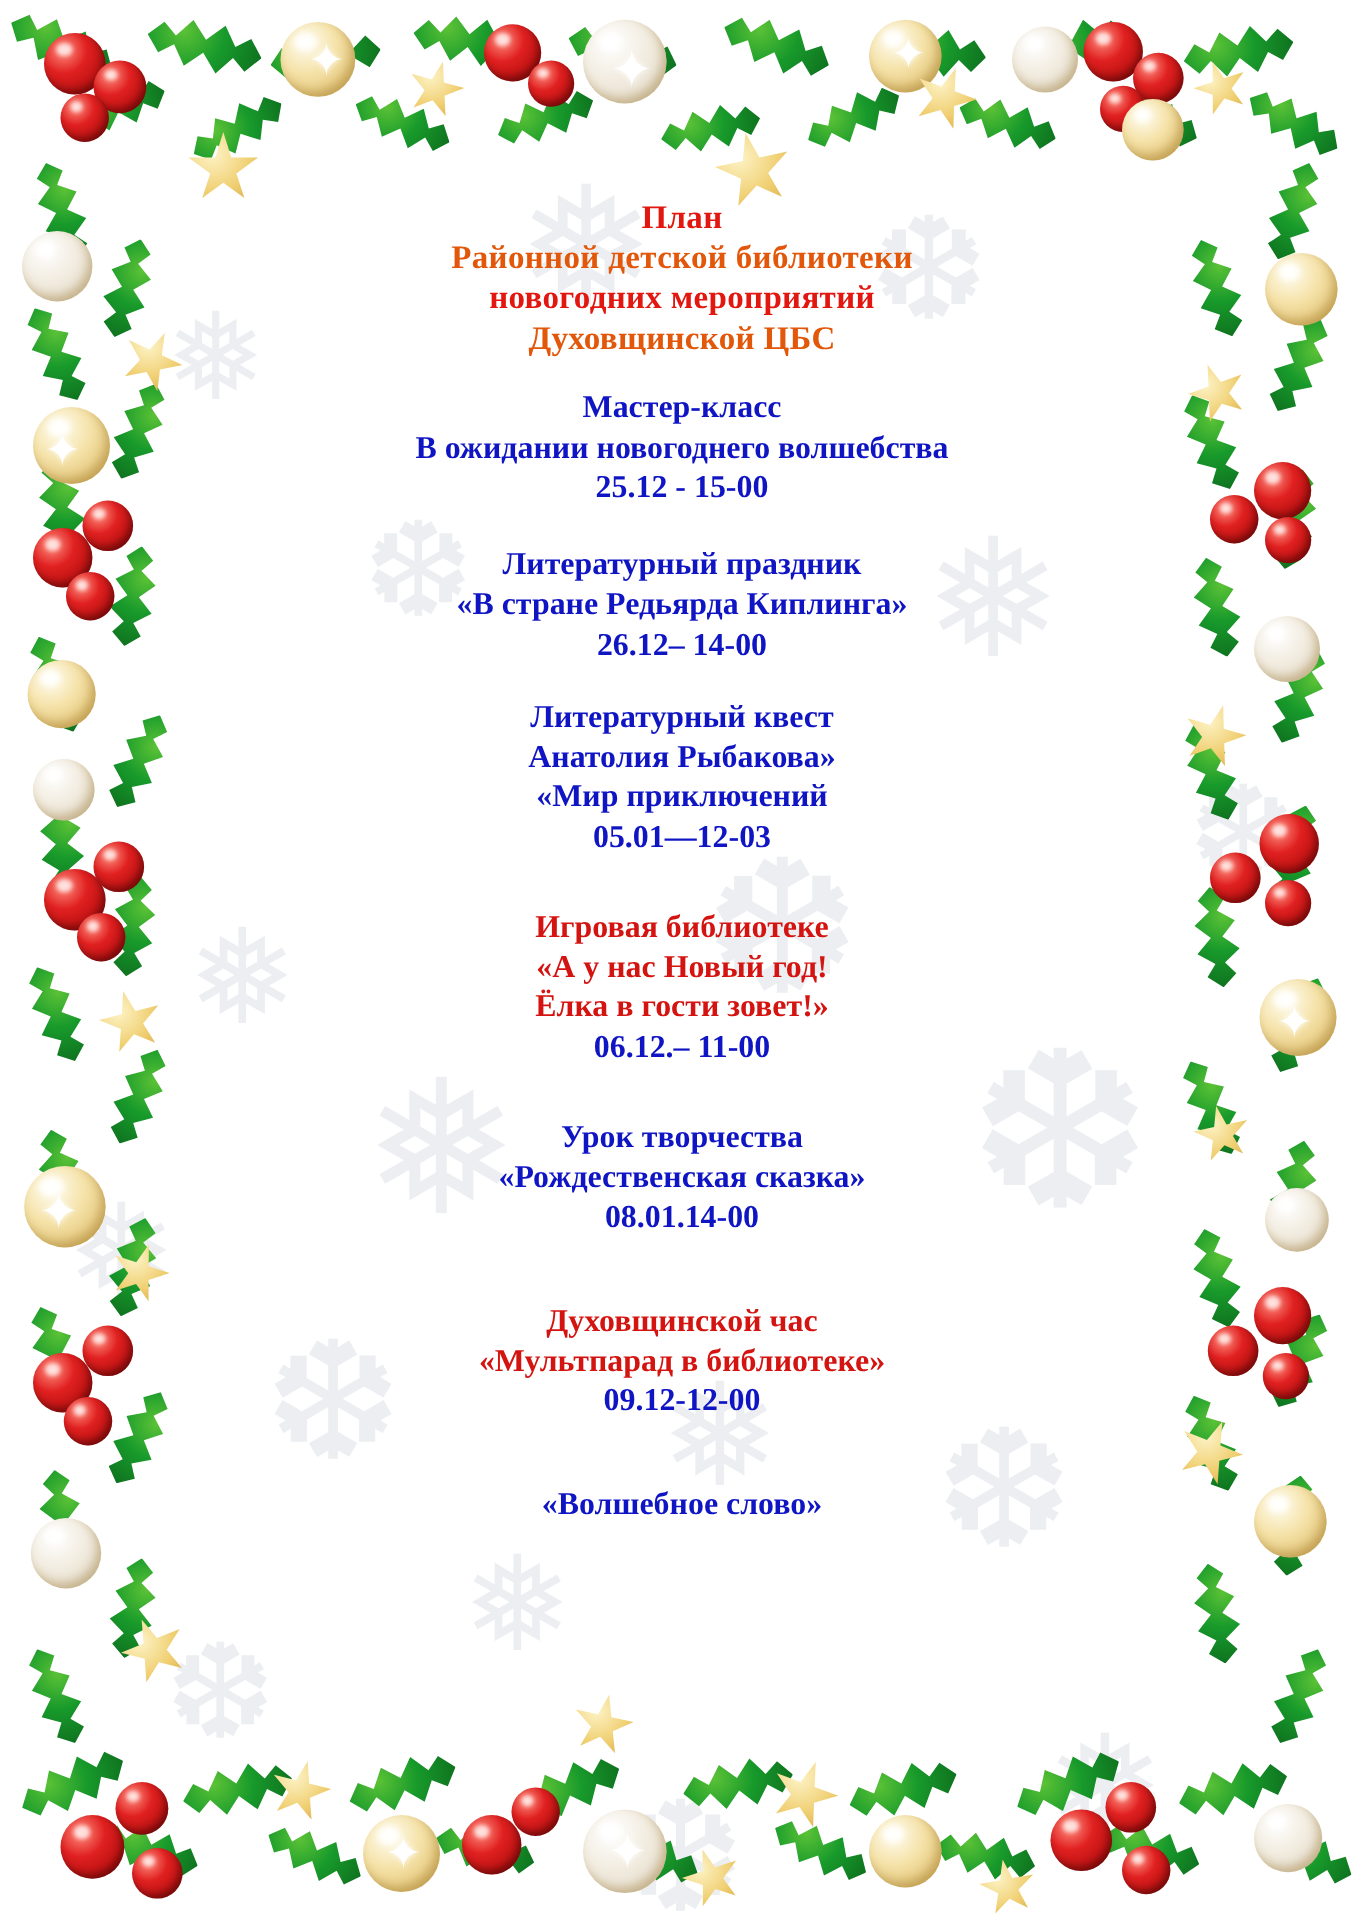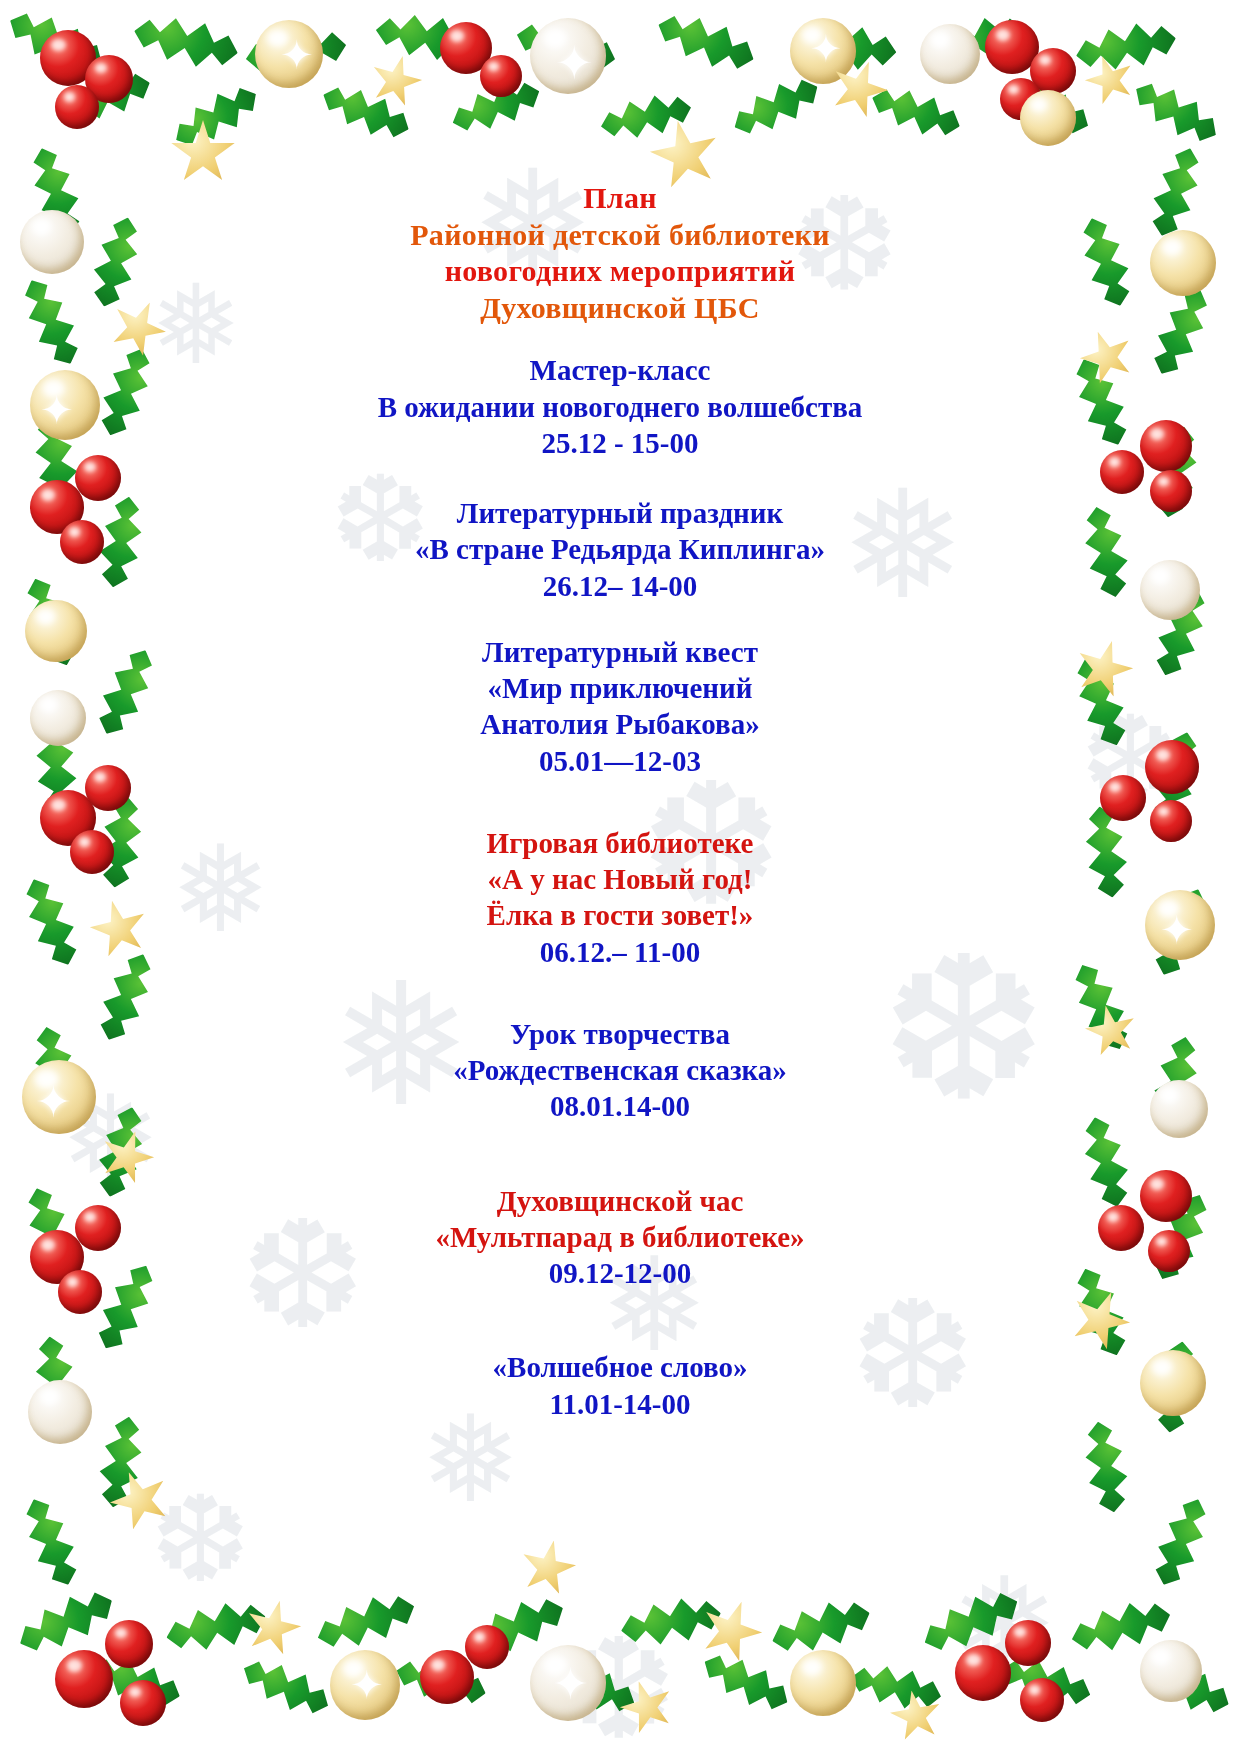--- a/index.html
+++ b/index.html
@@ -354,22 +354,22 @@
     </div>
 
     <div class="event blue">
       <div class="name">Литературный праздник</div>
       <div class="sub">«В стране Редьярда Киплинга»</div>
       <div class="date">26.12– 14-00</div>
     </div>
 
     <div class="event blue gap-lg">
       <div class="name">Литературный квест</div>
+      <div class="sub">Анатолия Рыбакова»</div>
       <div class="sub">«Мир приключений</div>
-      <div class="sub">Анатолия Рыбакова»</div>
       <div class="date">05.01—12-03</div>
     </div>
 
     <div class="event red gap-lg">
       <div class="name">Игровая библиотеке</div>
       <div class="sub">«А у нас Новый год!</div>
       <div class="sub">Ёлка в гости зовет!»</div>
       <div class="date">06.12.– 11-00</div>
     </div>
 
@@ -380,17 +380,16 @@
     </div>
 
     <div class="event red gap-xl">
       <div class="name">Духовщинской час</div>
       <div class="sub">«Мультпарад в библиотеке»</div>
       <div class="date">09.12-12-00</div>
     </div>
 
     <div class="event blue">
       <div class="sub">«Волшебное слово»</div>
-      <div class="date">11.01-14-00</div>
     </div>
 
   </div>
 </div>
 
 </body></html>

